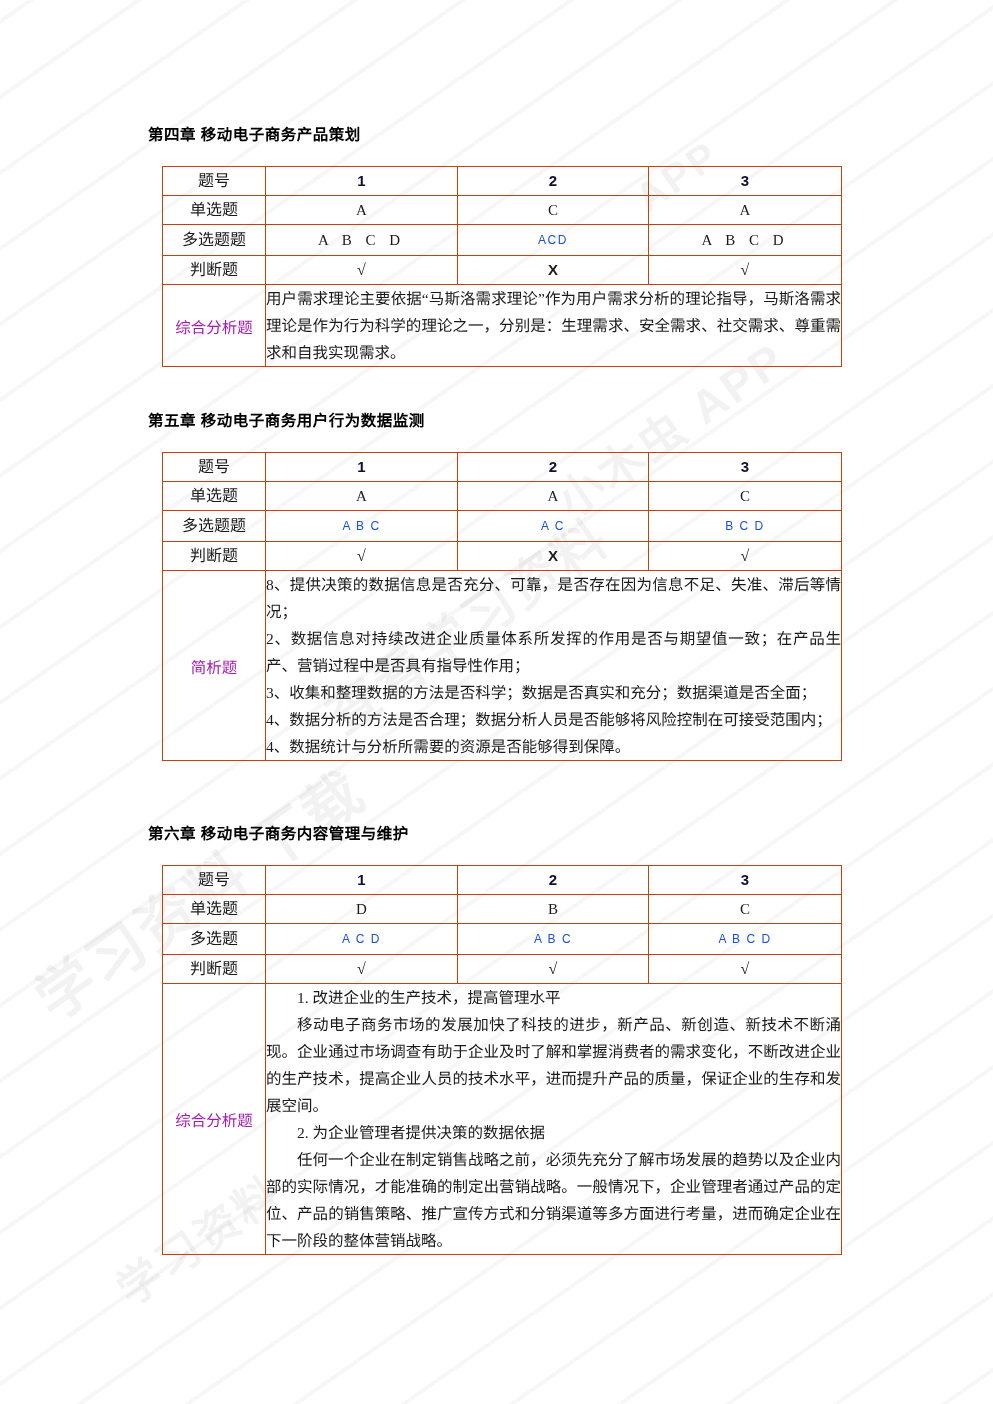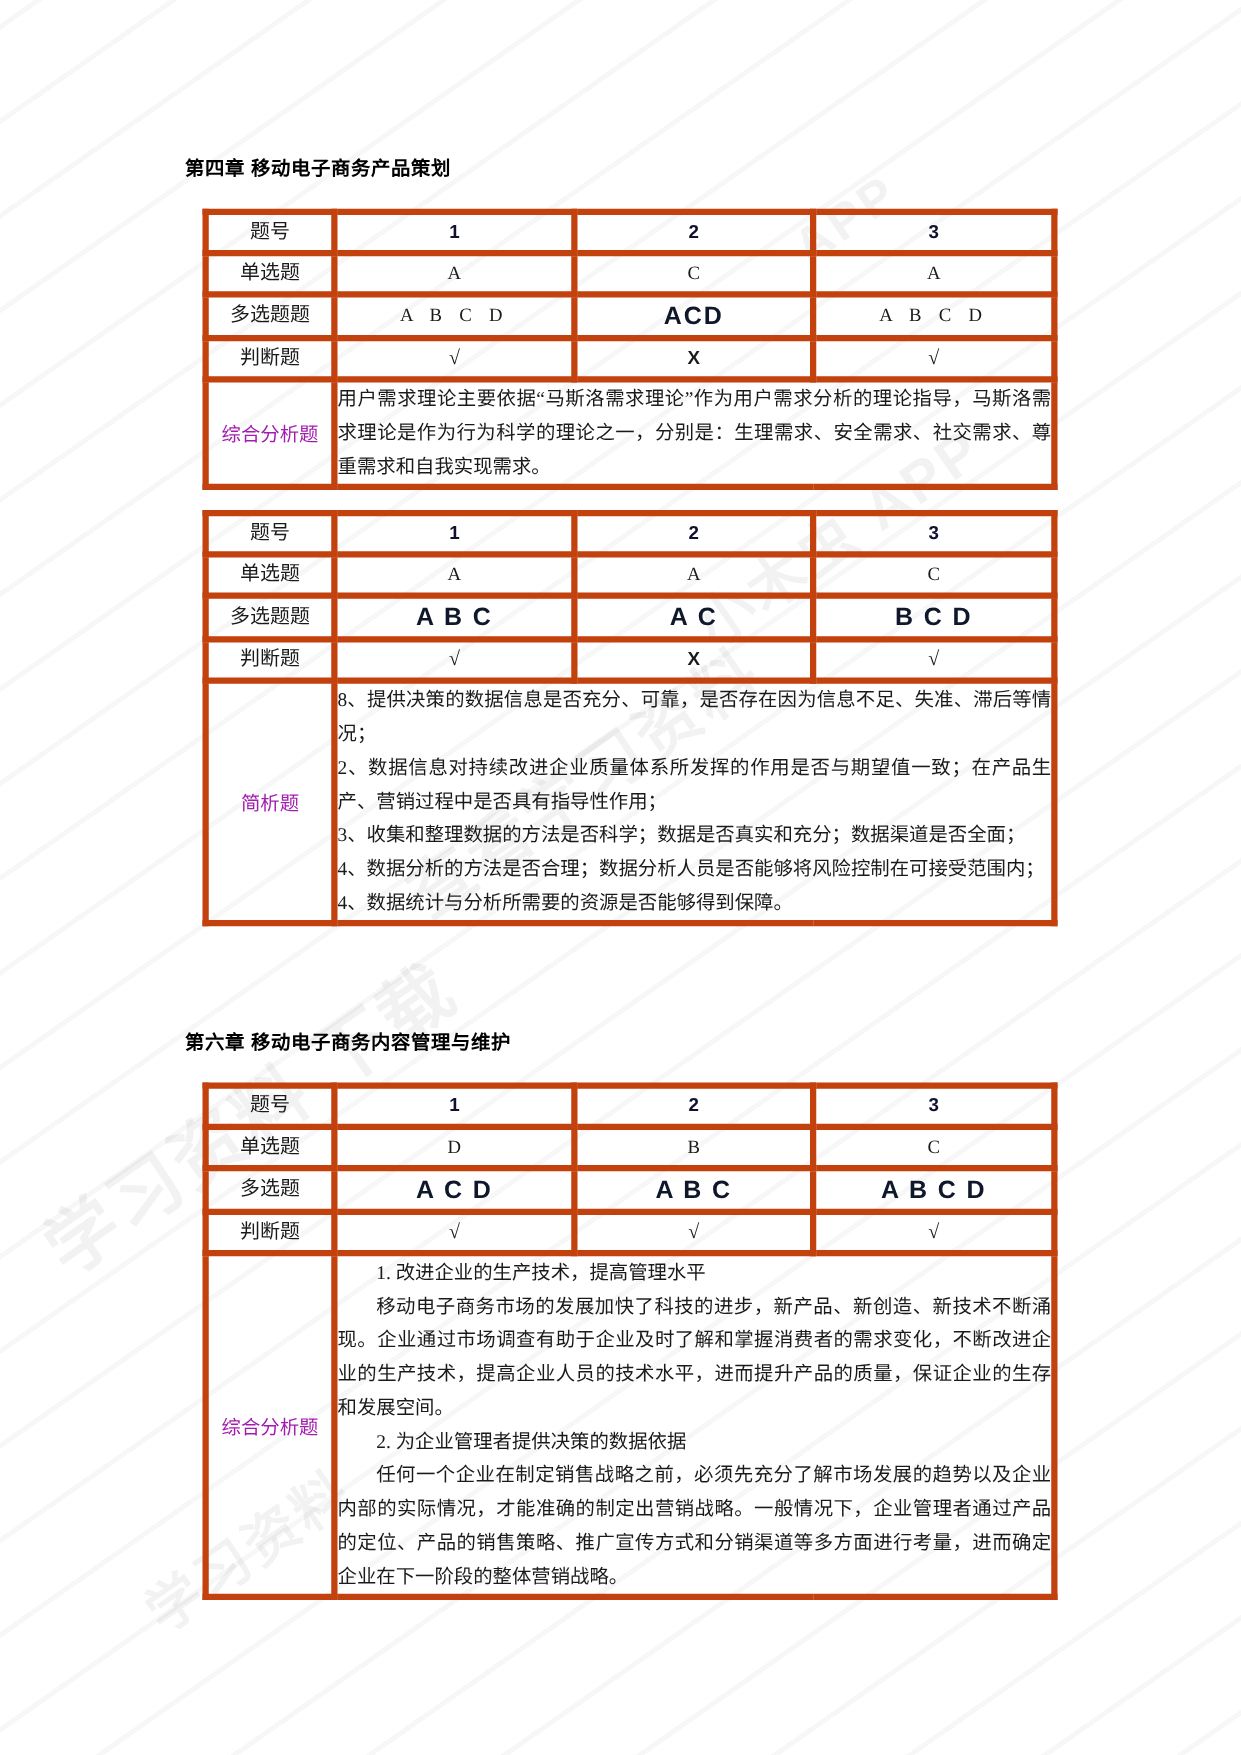--- a/index.html
+++ b/index.html
@@ -77,21 +77,21 @@
   }
 
   table.qtable {
     border-collapse: collapse;
     margin-left: 162px;
     width: 679px;
     table-layout: fixed;
     background: transparent;
   }
   table.qtable td {
-    border: 5px solid #c2410c;
+    border: 1px solid #c2410c;
     padding: 0;
     vertical-align: middle;
     background: transparent;
   }
 
   col.c-label { width: 103px; }
   col.c-q1    { width: 192px; }
   col.c-q2    { width: 191px; }
   col.c-q3    { width: 193px; }
 
@@ -126,27 +126,27 @@
     font-size: 15px;
     font-family: "Liberation Serif", "DejaVu Serif", serif;
     letter-spacing: 5px;
     height: 30px;
     line-height: 30px;
     color: #1a1a1a;
   }
   
   .cell-multi-bold {
     text-align: center;
-    font-size: 20px;
-    font-weight: 700;
+    font-size: 12px;
+    font-weight: 400;
     font-family: "Liberation Sans", "DejaVu Sans", sans-serif;
     letter-spacing: 1.5px;
     height: 30px;
     line-height: 30px;
-    color: #0f172a;
+    color: #1d4ed8;
   }
   .cell-tf {
     text-align: center;
     font-size: 16px;
     font-family: "Liberation Serif", "DejaVu Serif", serif;
     height: 28px;
     line-height: 28px;
     color: #1a1a1a;
   }
   .cell-tf.mark-x {
@@ -230,20 +230,21 @@
           <td class="cell-essay-label">综合分析题</td>
           <td class="cell-essay-body" colspan="3">
             <p>用户需求理论主要依据“马斯洛需求理论”作为用户需求分析的理论指导，马斯洛需求理论是作为行为科学的理论之一，分别是：生理需求、安全需求、社交需求、尊重需求和自我实现需求。</p>
           </td>
         </tr>
       </tbody>
     </table>
   </div>
 
   <div class="section sec-2">
+    <h2 class="chapter-title">第五章  移动电子商务用户行为数据监测</h2>
     <table class="qtable">
       <colgroup>
         <col class="c-label">
           <col class="c-q1">
           <col class="c-q2">
           <col class="c-q3">
       </colgroup>
       <tbody>
         <tr>
           <td class="cell-label">题号</td>

